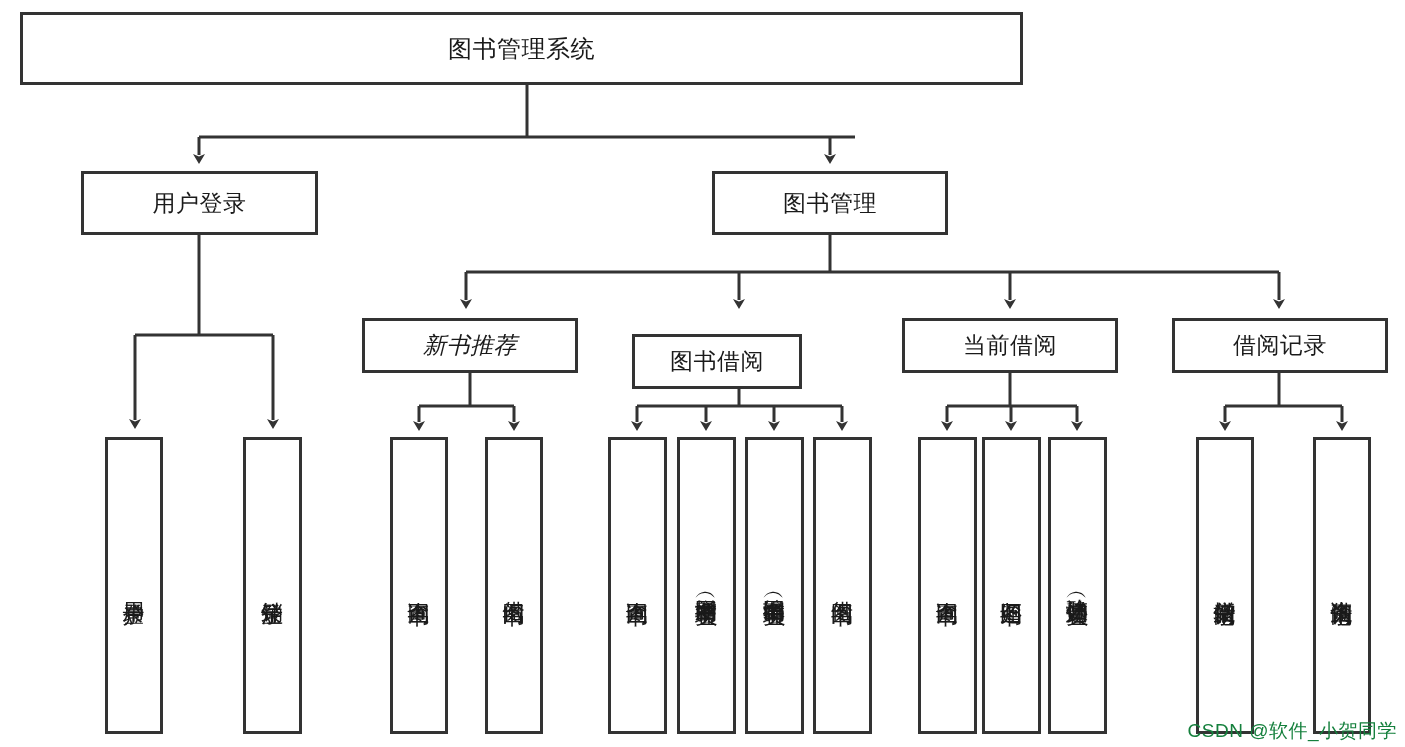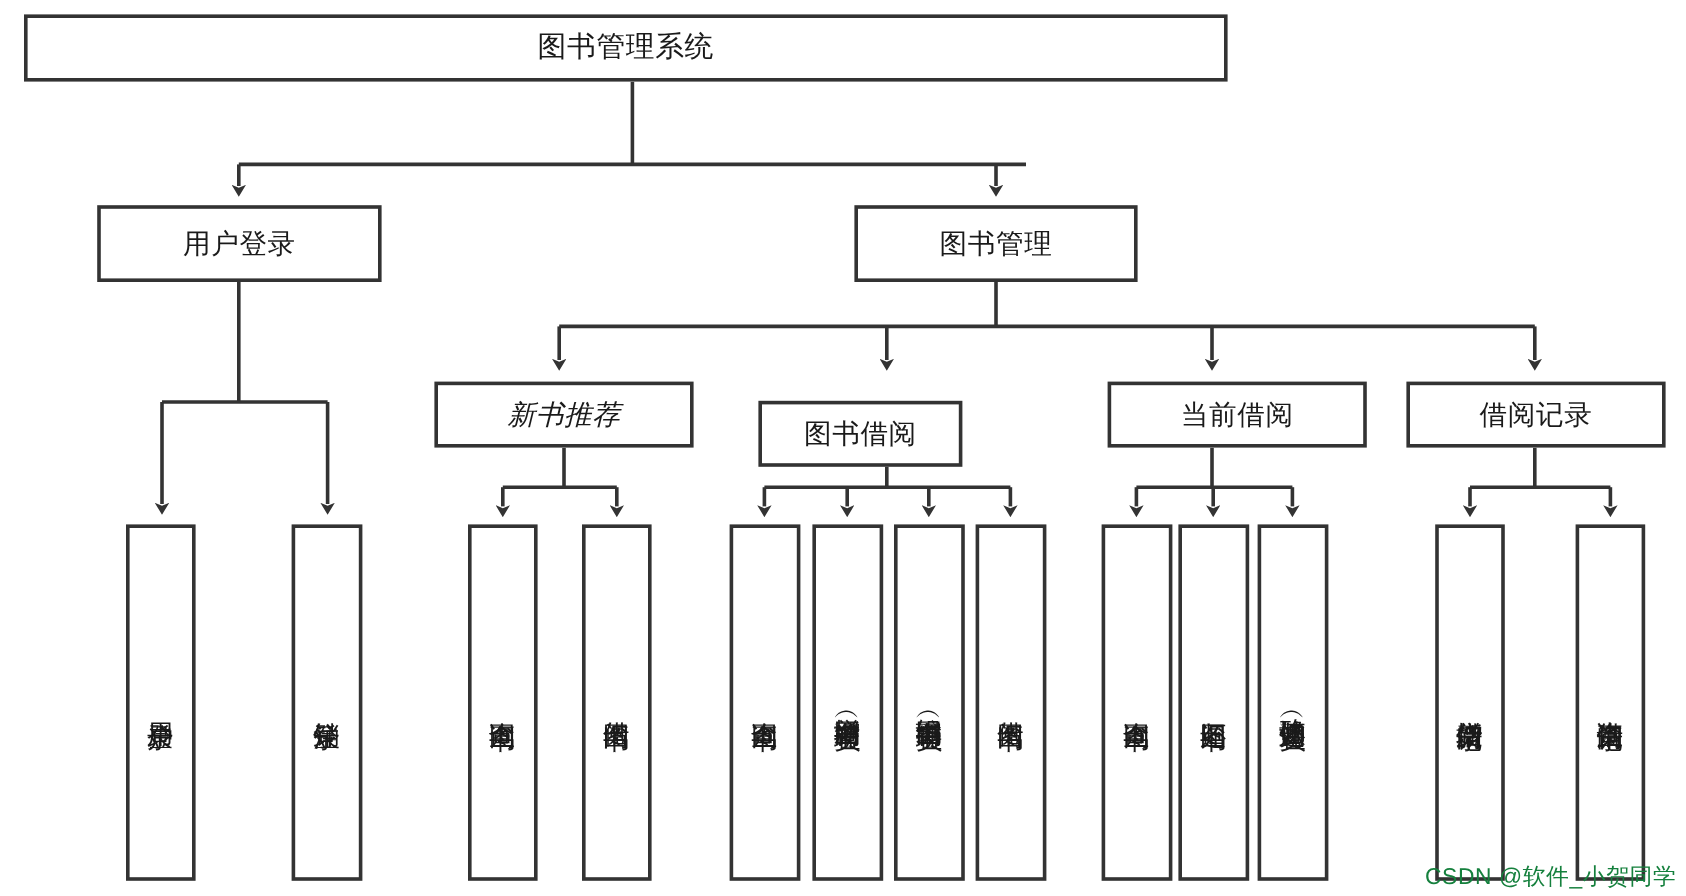--- a/index.html
+++ b/index.html
@@ -120,38 +120,38 @@
     </g>
 
     <g stroke="#333333" stroke-width="3" fill="none">
       <path d="M1279,373 L1279,406"></path>
       <path d="M1225,406 L1342,406"></path>
       <path d="M1225,406 L1225,422" marker-end="url(#arrow)"></path>
       <path d="M1342,406 L1342,422" marker-end="url(#arrow)"></path>
     </g>
   </svg>
 
-  <div class="node-box root" style="left:20px; top:12px; width:1003px; height:56px;">
+  <div class="node-box root" style="left:20px; top:12px; width:1003px; height:73px;">
     <span class="node-label">图书管理系统</span>
   </div>
 
   <div class="node-box" style="left:81px; top:171px; width:237px; height:64px;">
     <span class="node-label">用户登录</span>
   </div>
   <div class="node-box" style="left:712px; top:171px; width:236px; height:64px;">
     <span class="node-label">图书管理</span>
   </div>
 
   <div class="node-box" style="left:362px; top:318px; width:216px; height:55px;font-style:italic;">
     <span class="node-label">新书推荐</span>
   </div>
   <div class="node-box" style="left:632px; top:334px; width:170px; height:55px;">
     <span class="node-label">图书借阅</span>
   </div>
-  <div class="node-box" style="left:902px; top:318px; width:216px; height:55px;margin-left:21px;">
+  <div class="node-box" style="left:902px; top:318px; width:216px; height:55px;">
     <span class="node-label">当前借阅</span>
   </div>
   <div class="node-box" style="left:1172px; top:318px; width:216px; height:55px;">
     <span class="node-label">借阅记录</span>
   </div>
 
   <div class="node-box vertical" style="left:105px; top:437px; width:58px; height:297px;">
     <span class="node-label">用户登录</span>
   </div>
   <div class="node-box vertical" style="left:243px; top:437px; width:59px; height:297px;">

